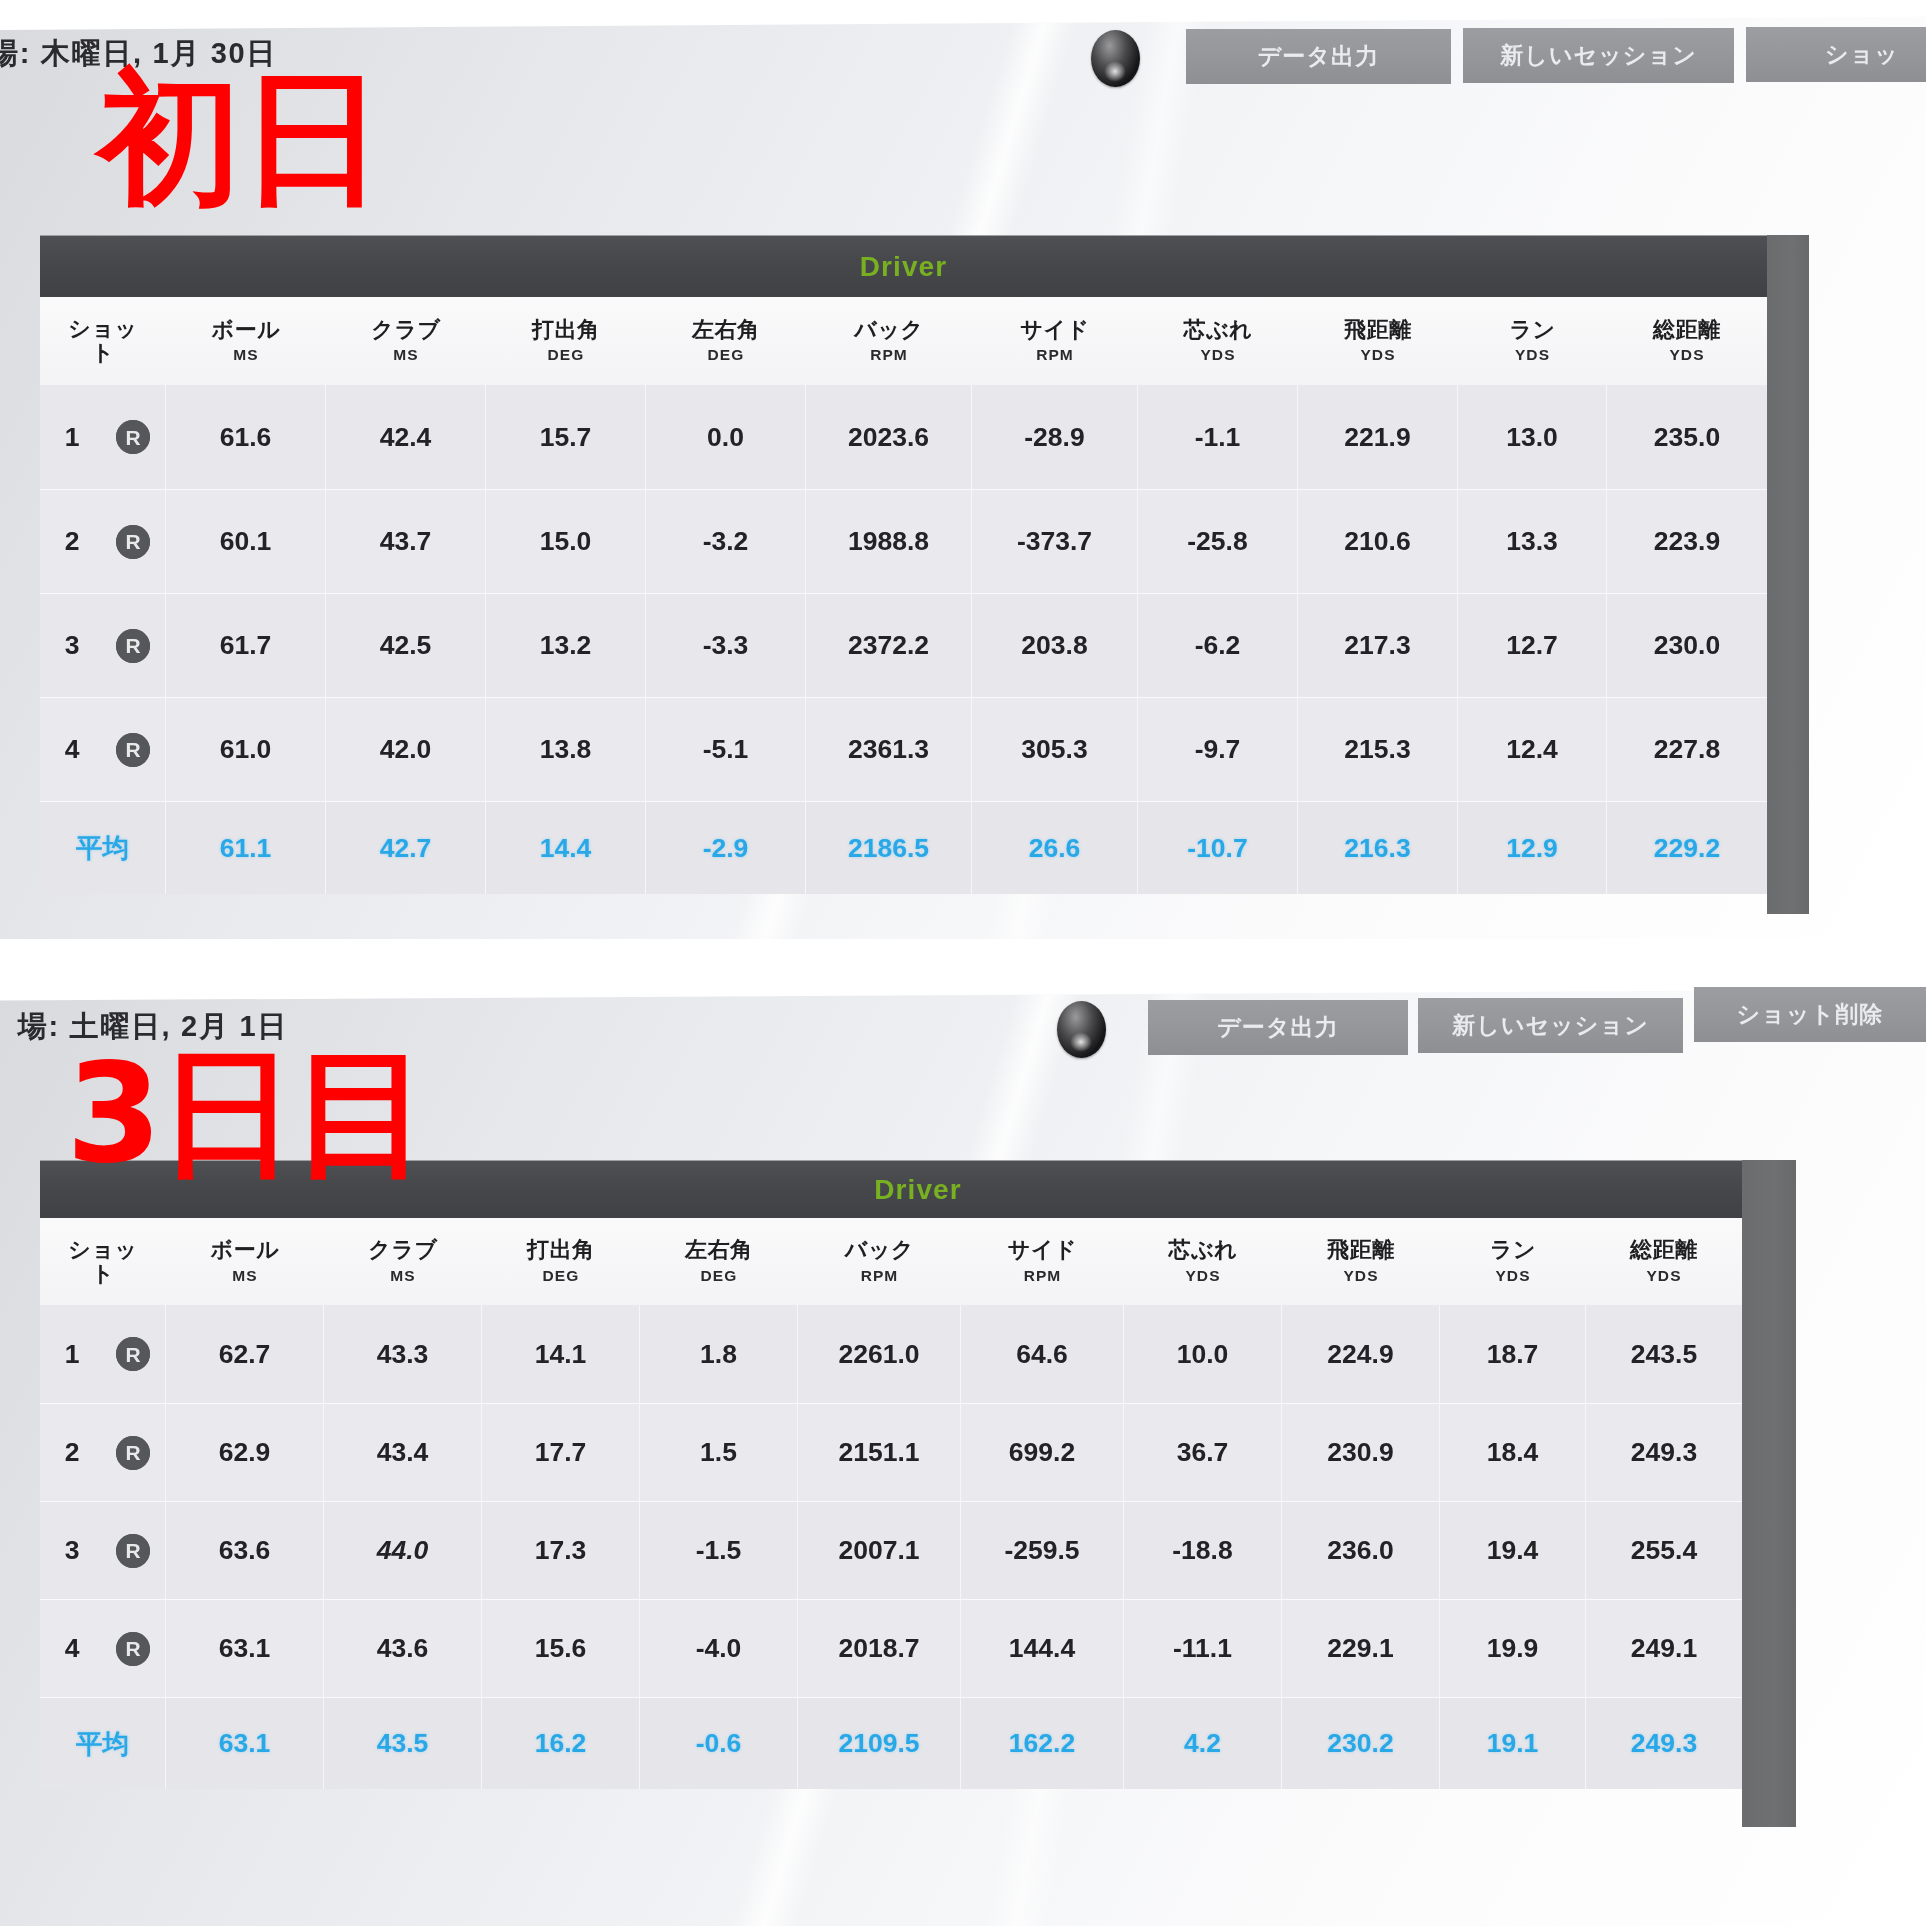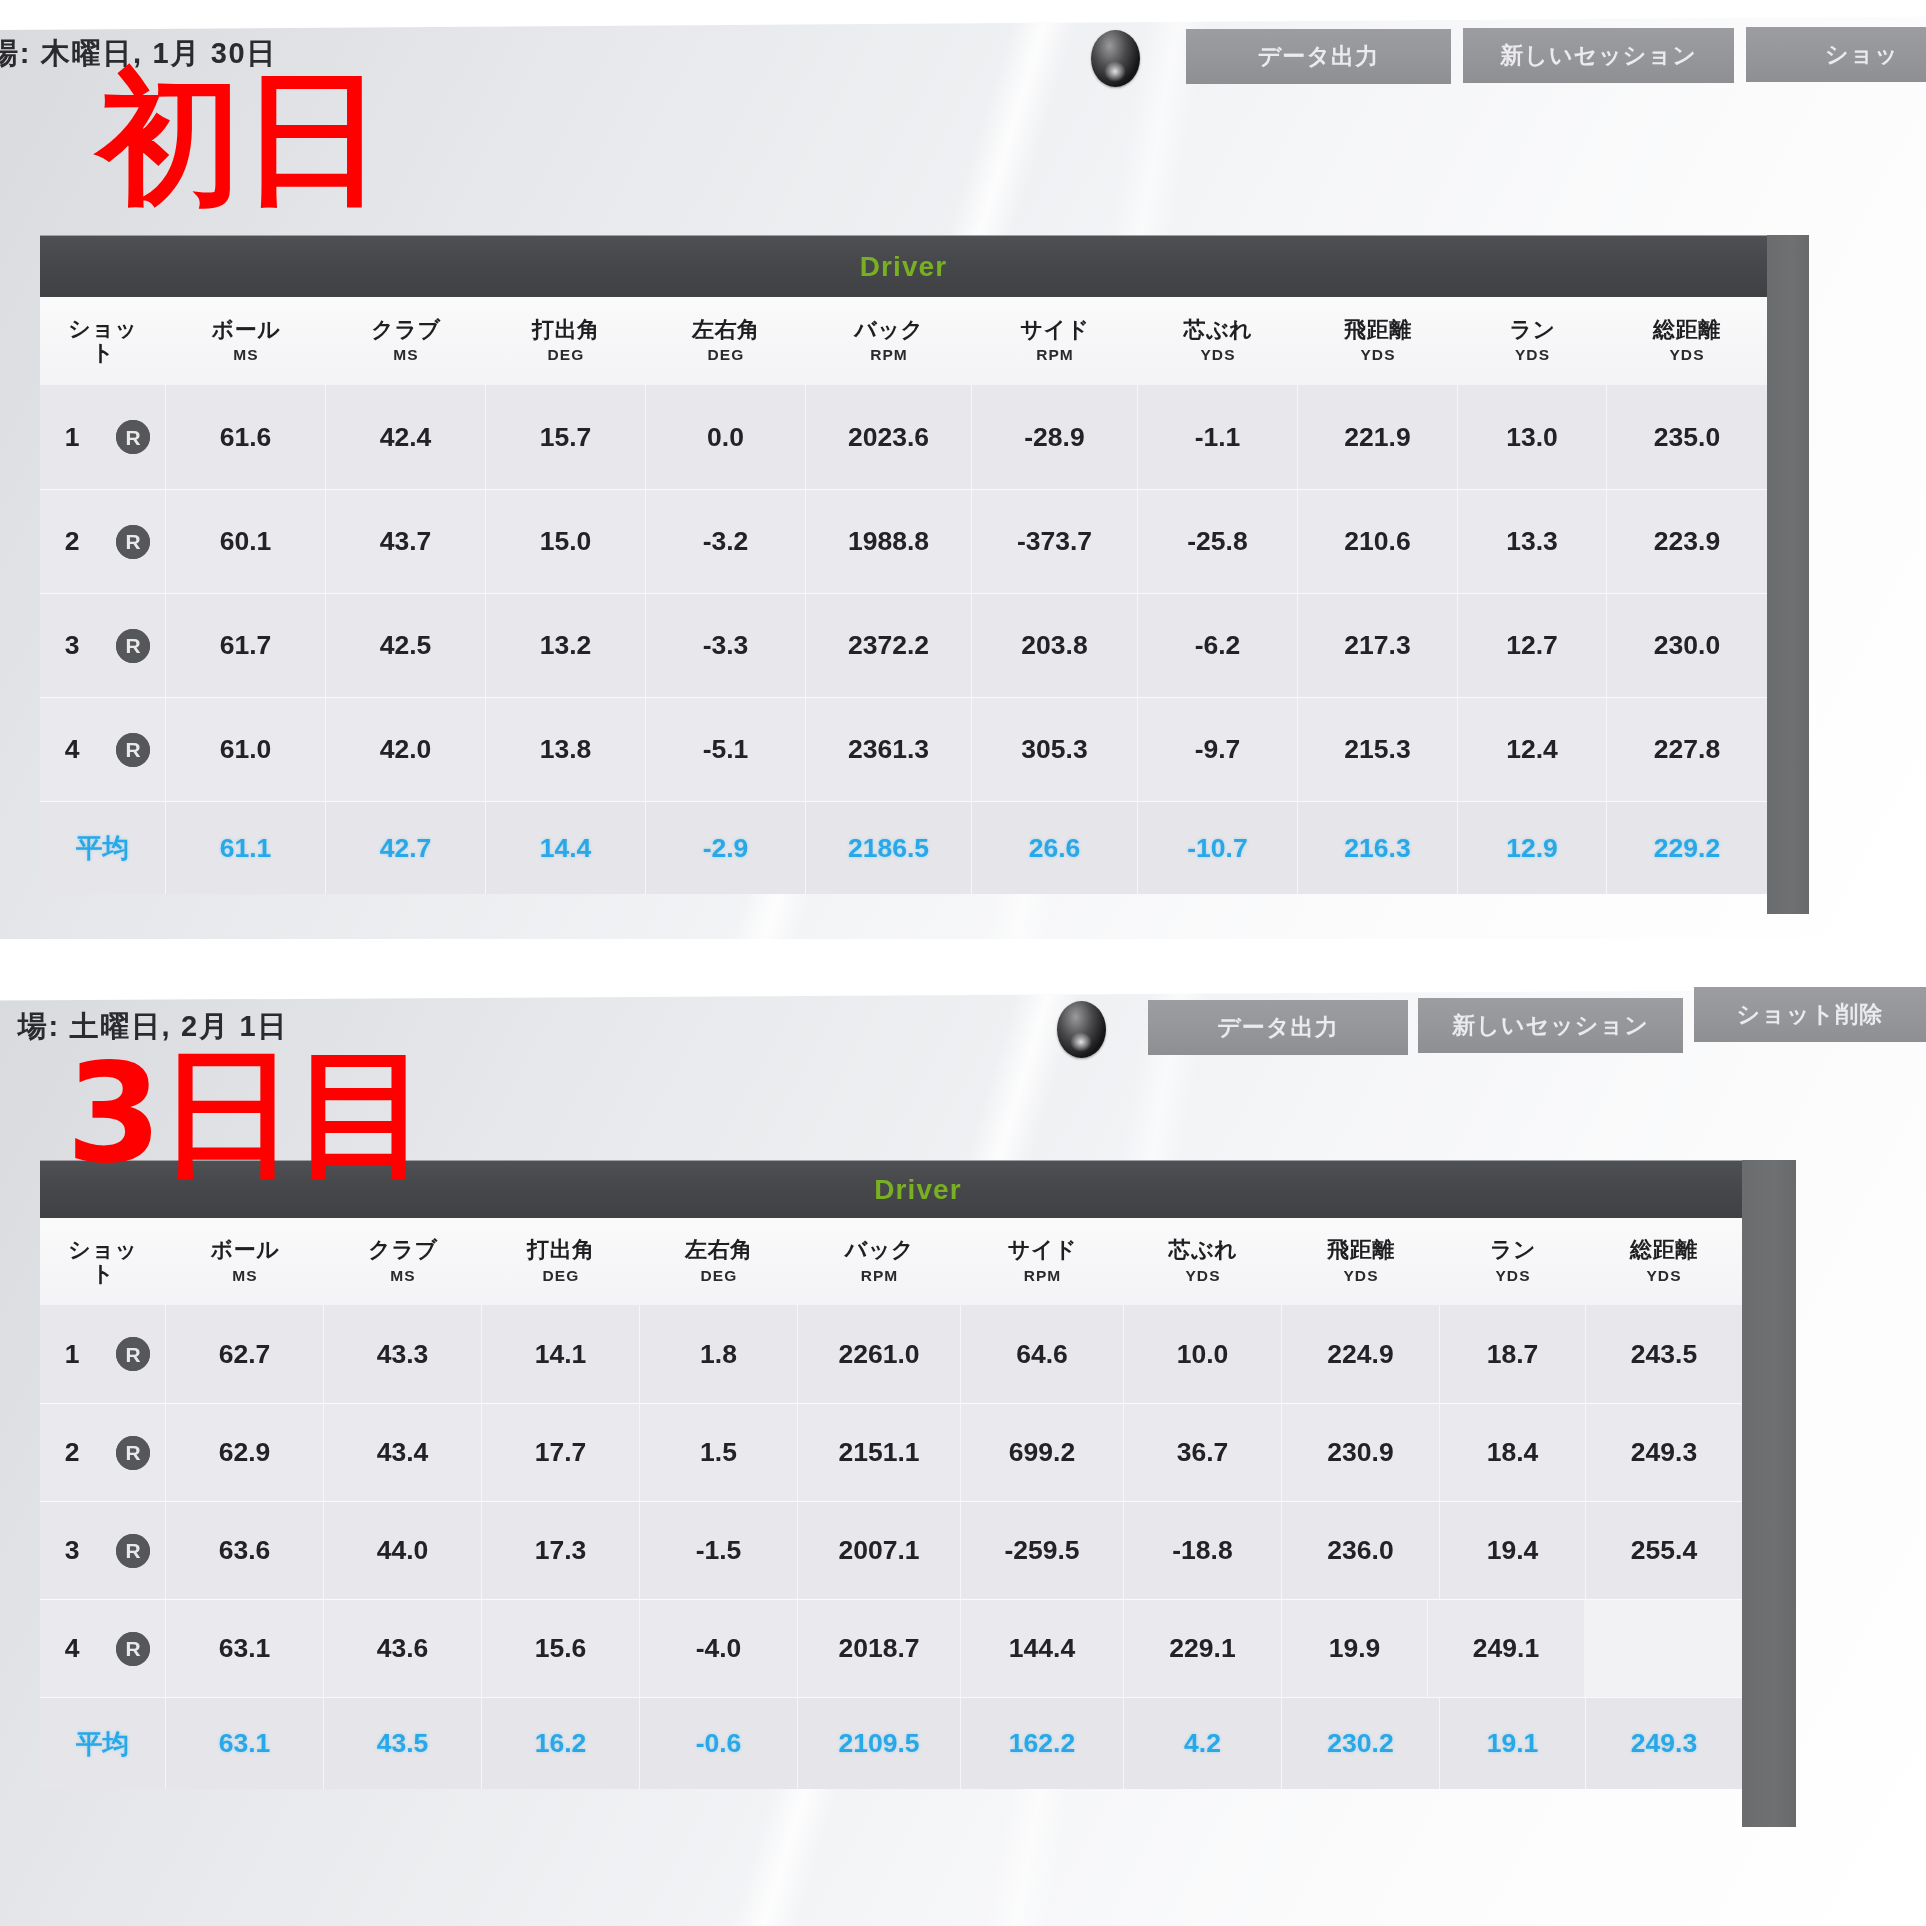--- a/index.html
+++ b/index.html
@@ -392,21 +392,21 @@
       </div>
 
       <div class="drow" style="height:98px;">
         <div class="cell shot-cell" style="width:126px;">
           <div class="shot-num">3</div>
           <div class="shot-r">
               <div class="rmark">R</div>
             </div>
         </div>
         <div class="cell" style="width:158px;">63.6</div>
-        <div class="cell" style="width:158px;">44.0</div>
+        <div class="cell" style="width:158px;font-style:italic;">44.0</div>
         <div class="cell" style="width:158px;">17.3</div>
         <div class="cell" style="width:158px;">-1.5</div>
         <div class="cell" style="width:163px;">2007.1</div>
         <div class="cell" style="width:163px;">-259.5</div>
         <div class="cell" style="width:158px;">-18.8</div>
         <div class="cell" style="width:158px;">236.0</div>
         <div class="cell" style="width:146px;">19.4</div>
         <div class="cell" style="width:156px;">255.4</div>
       </div>
 
@@ -416,20 +416,21 @@
           <div class="shot-r">
               <div class="rmark">R</div>
             </div>
         </div>
         <div class="cell" style="width:158px;">63.1</div>
         <div class="cell" style="width:158px;">43.6</div>
         <div class="cell" style="width:158px;">15.6</div>
         <div class="cell" style="width:158px;">-4.0</div>
         <div class="cell" style="width:163px;">2018.7</div>
         <div class="cell" style="width:163px;">144.4</div>
+        <div class="cell" style="width:158px;">-11.1</div>
         <div class="cell" style="width:158px;">229.1</div>
         <div class="cell" style="width:146px;">19.9</div>
         <div class="cell" style="width:156px;">249.1</div>
       </div>
 
       <div class="drow avg-row" style="height:92px;">
         <div class="cell" style="width:126px;">平均</div>
         <div class="cell" style="width:158px;">63.1</div>
         <div class="cell" style="width:158px;">43.5</div>
         <div class="cell" style="width:158px;">16.2</div>

